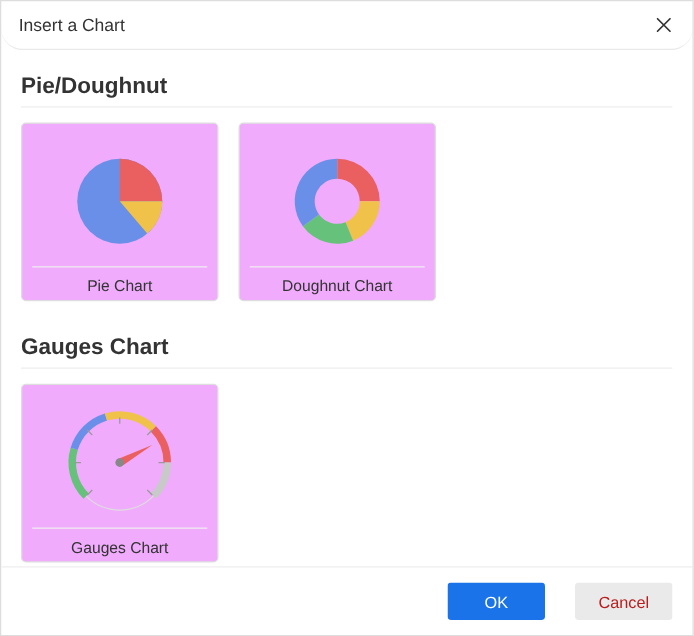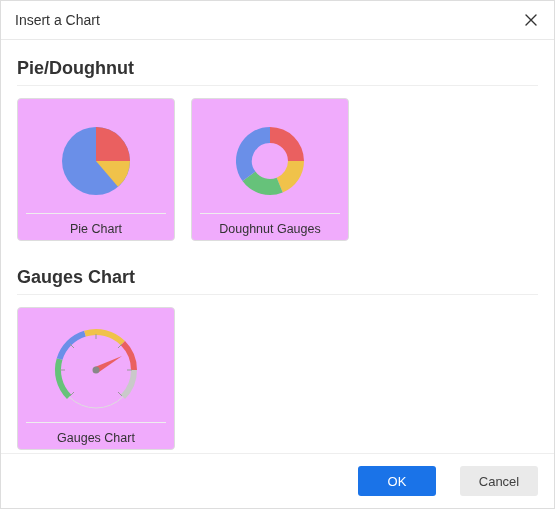--- a/index.html
+++ b/index.html
@@ -14,20 +14,21 @@
     flex-direction: column;
     border: 1px solid #ddd;
   }
   .titlebar {
     display: flex;
     align-items: center;
     justify-content: space-between;
     padding: 10px 14px;
     font-size: 14px;
     border-bottom: 1px solid #e9e9e9;
+    border-radius: 17px;
   }
   .titlebar .close {
     cursor: pointer;
     width: 18px;
     height: 18px;
     display: flex;
     align-items: center;
     justify-content: center;
   }
   .body {
@@ -87,21 +88,21 @@
     height: 30px;
     border-radius: 3px;
     font-size: 13px;
     display: inline-flex;
     align-items: center;
     justify-content: center;
     cursor: pointer;
     border: 1px solid transparent;
   }
   .btn-primary { background: #1a73e8; color: #fff; }
-  .btn-secondary { background: #eaeaea; color: #404040; }
+  .btn-secondary { background: #eaeaea; color: #b91c1c; }
   
   .body::-webkit-scrollbar { width: 10px; }
   .body::-webkit-scrollbar-thumb { background: #c2c2c2; border-radius: 5px; }
 </style>
 </head>
 <body>
 
 <div class="titlebar">
   <span>Insert a Chart</span>
   <span class="close">
@@ -131,21 +132,21 @@
       <div class="thumb">
         <svg width="84" height="84" viewBox="-42 -42 84 84">
           <g>
             <path d="M0 -34 A34 34 0 0 1 34 0 L18 0 A18 18 0 0 0 0 -18 Z" fill="#ea6060"></path>
             <path d="M34 0 A34 34 0 0 1 12.7 31.5 L6.7 16.7 A18 18 0 0 0 18 0 Z" fill="#f0c24a"></path>
             <path d="M12.7 31.5 A34 34 0 0 1 -27.5 20 L-14.6 10.6 A18 18 0 0 0 6.7 16.7 Z" fill="#66c27a"></path>
             <path d="M-27.5 20 A34 34 0 0 1 0 -34 L0 -18 A18 18 0 0 0 -14.6 10.6 Z" fill="#6a8fe8"></path>
           </g>
         </svg>
       </div>
-      <div class="card-label">Doughnut Gauges</div>
+      <div class="card-label">Doughnut Chart</div>
     </div>
 
 
   </div>
 
   <div class="section-title">Gauges Chart</div>
   <div class="grid">
 
     <div class="card">
       <div class="thumb">

